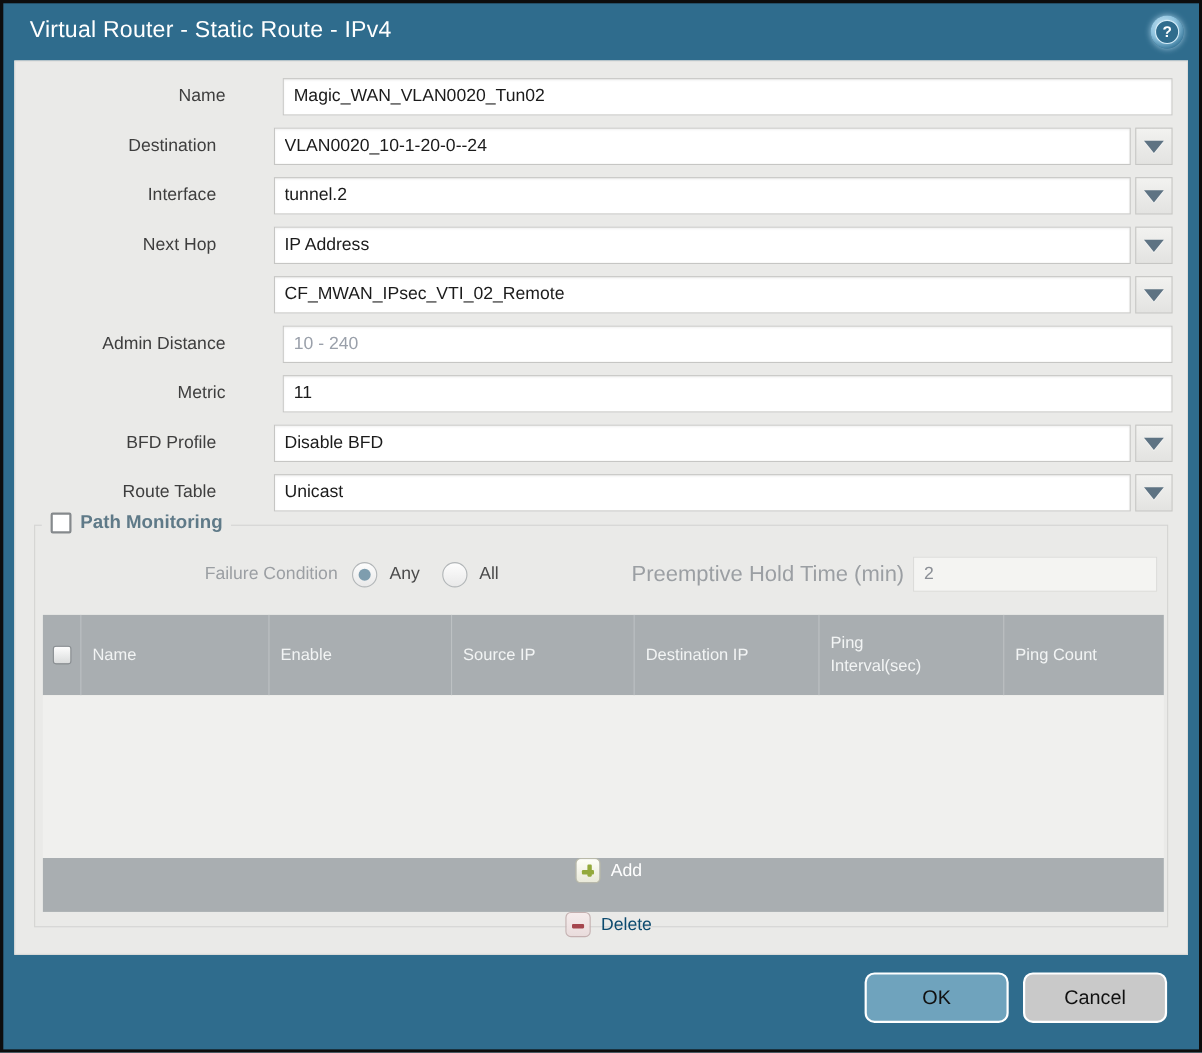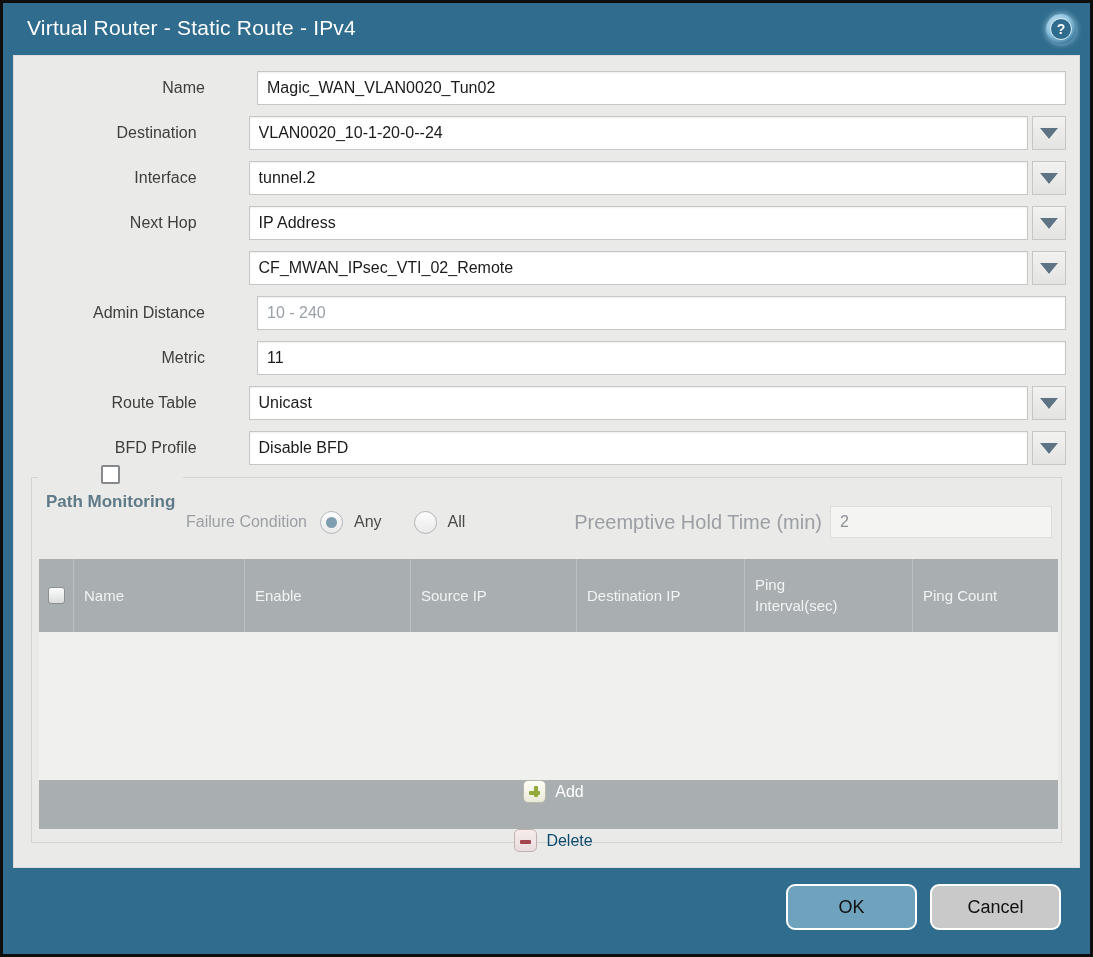--- a/index.html
+++ b/index.html
@@ -34,27 +34,27 @@
   .ctl.with-dd{width:814px;}
   .ctl::placeholder{color:var(--placeholder);}
   .ddbtn{width:36px;height:34px;margin-left:4px;background:linear-gradient(#f2f2f0,#e3e3e1);
     border:1px solid var(--input-border);display:flex;align-items:center;justify-content:center;cursor:pointer;}
   .ddbtn .tri{width:0;height:0;border-left:9px solid transparent;border-right:9px solid transparent;
     border-top:11px solid #5e7383;filter:drop-shadow(0 1px 0 rgba(255,255,255,.6));}
   
   .fieldset{position:relative;margin:12px 17px 0 17px;height:366px;
     border:1px solid #d4d4d2;}
   .legend{position:absolute;top:-13px;left:6px;background:var(--panel);padding:0 8px;
-    display:flex;align-items:center;gap:8px;flex-direction:column;}
+    display:flex;align-items:center;gap:8px;}
   .checkbox{width:19px;height:19px;background:#fff;border:2px solid #85898c;border-radius:2px;cursor:pointer;}
   .legend-text{font-size:17px;font-weight:bold;color:var(--legend);white-space:nowrap;}
   .fc-row{position:absolute;top:26px;left:0;right:0;height:36px;}
   .fc-label{position:absolute;left:0;top:0;width:275px;text-align:right;line-height:36px;
     font-size:16px;color:var(--disabled-label);}
-  .radio-group{position:absolute;left:288px;top:0;height:36px;display:flex;align-items:center;gap:32px;}
+  .radio-group{position:absolute;left:288px;top:0;height:36px;display:flex;align-items:center;gap:20px;}
   .radio-opt{display:flex;align-items:center;gap:11px;cursor:pointer;}
   .radio{width:23px;height:23px;border-radius:50%;border:1px solid #b2b6b8;
     background:linear-gradient(#fdfdfd,#e9e9e9);position:relative;}
   .radio.sel::after{content:"";position:absolute;top:5px;left:5px;width:11px;height:11px;
     border-radius:50%;background:#7e9dae;}
   .radio-lbl{font-size:16px;color:#4b4b4b;}
   .pht-label{position:absolute;left:515px;top:0;width:275px;text-align:right;line-height:36px;
     font-size:20px;color:var(--disabled-label);white-space:nowrap;}
   .pht-input{position:absolute;left:798px;top:2px;width:222px;height:32px;
     background:#f4f4f2;border:1px solid #dcdcda;color:#8b8f96;font-size:16px;padding:0 9px;
@@ -143,30 +143,30 @@
       <div class="lbl">Admin Distance</div>
       <input class="ctl full" type="text" placeholder="10 - 240" style="">
     </div>
 
     <div class="row">
       <div class="lbl">Metric</div>
       <input class="ctl full" type="text" value="11" style="">
     </div>
 
     <div class="row">
+      <div class="lbl">BFD Profile</div>
+      <input class="ctl with-dd" type="text" value="Disable BFD" style="">
+      <div class="ddbtn">
+        <div class="tri"></div>
+      </div>
+    </div>
+
+    <div class="row">
       <div class="lbl">Route Table</div>
       <input class="ctl with-dd" type="text" value="Unicast" style="">
-      <div class="ddbtn">
-        <div class="tri"></div>
-      </div>
-    </div>
-
-    <div class="row">
-      <div class="lbl">BFD Profile</div>
-      <input class="ctl with-dd" type="text" value="Disable BFD" style="">
       <div class="ddbtn">
         <div class="tri"></div>
       </div>
     </div>
 
     <div class="fieldset">
       <div class="legend">
         <div class="checkbox"></div>
         <span class="legend-text">Path Monitoring</span>
       </div>

